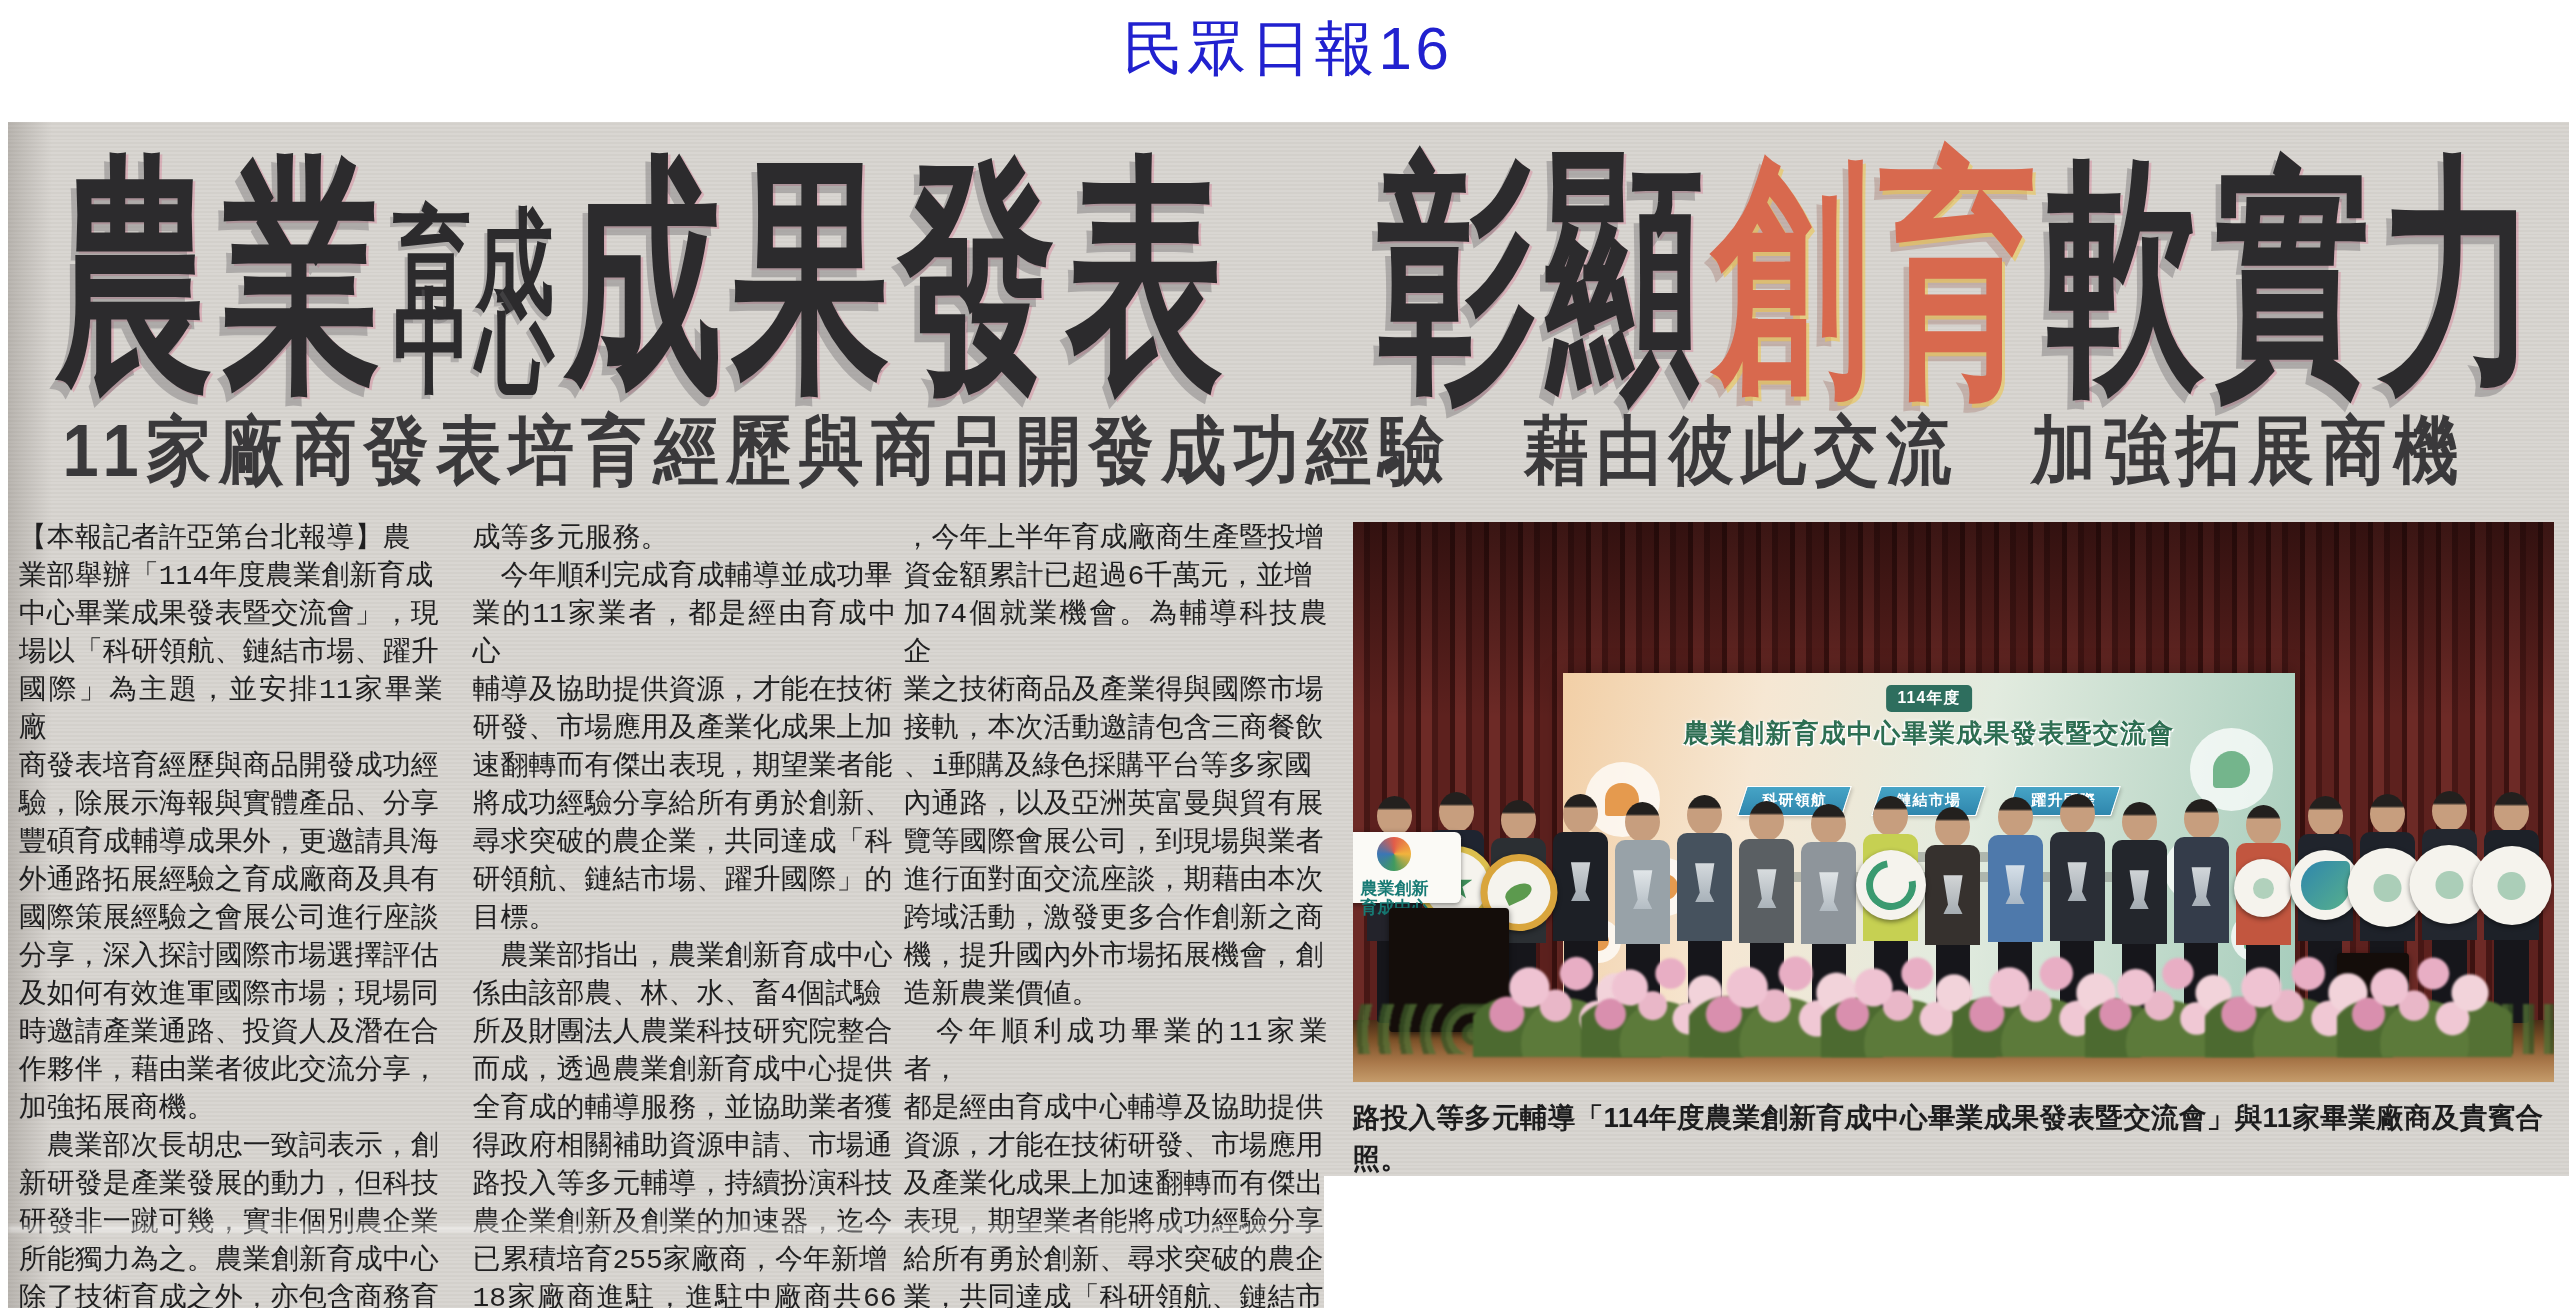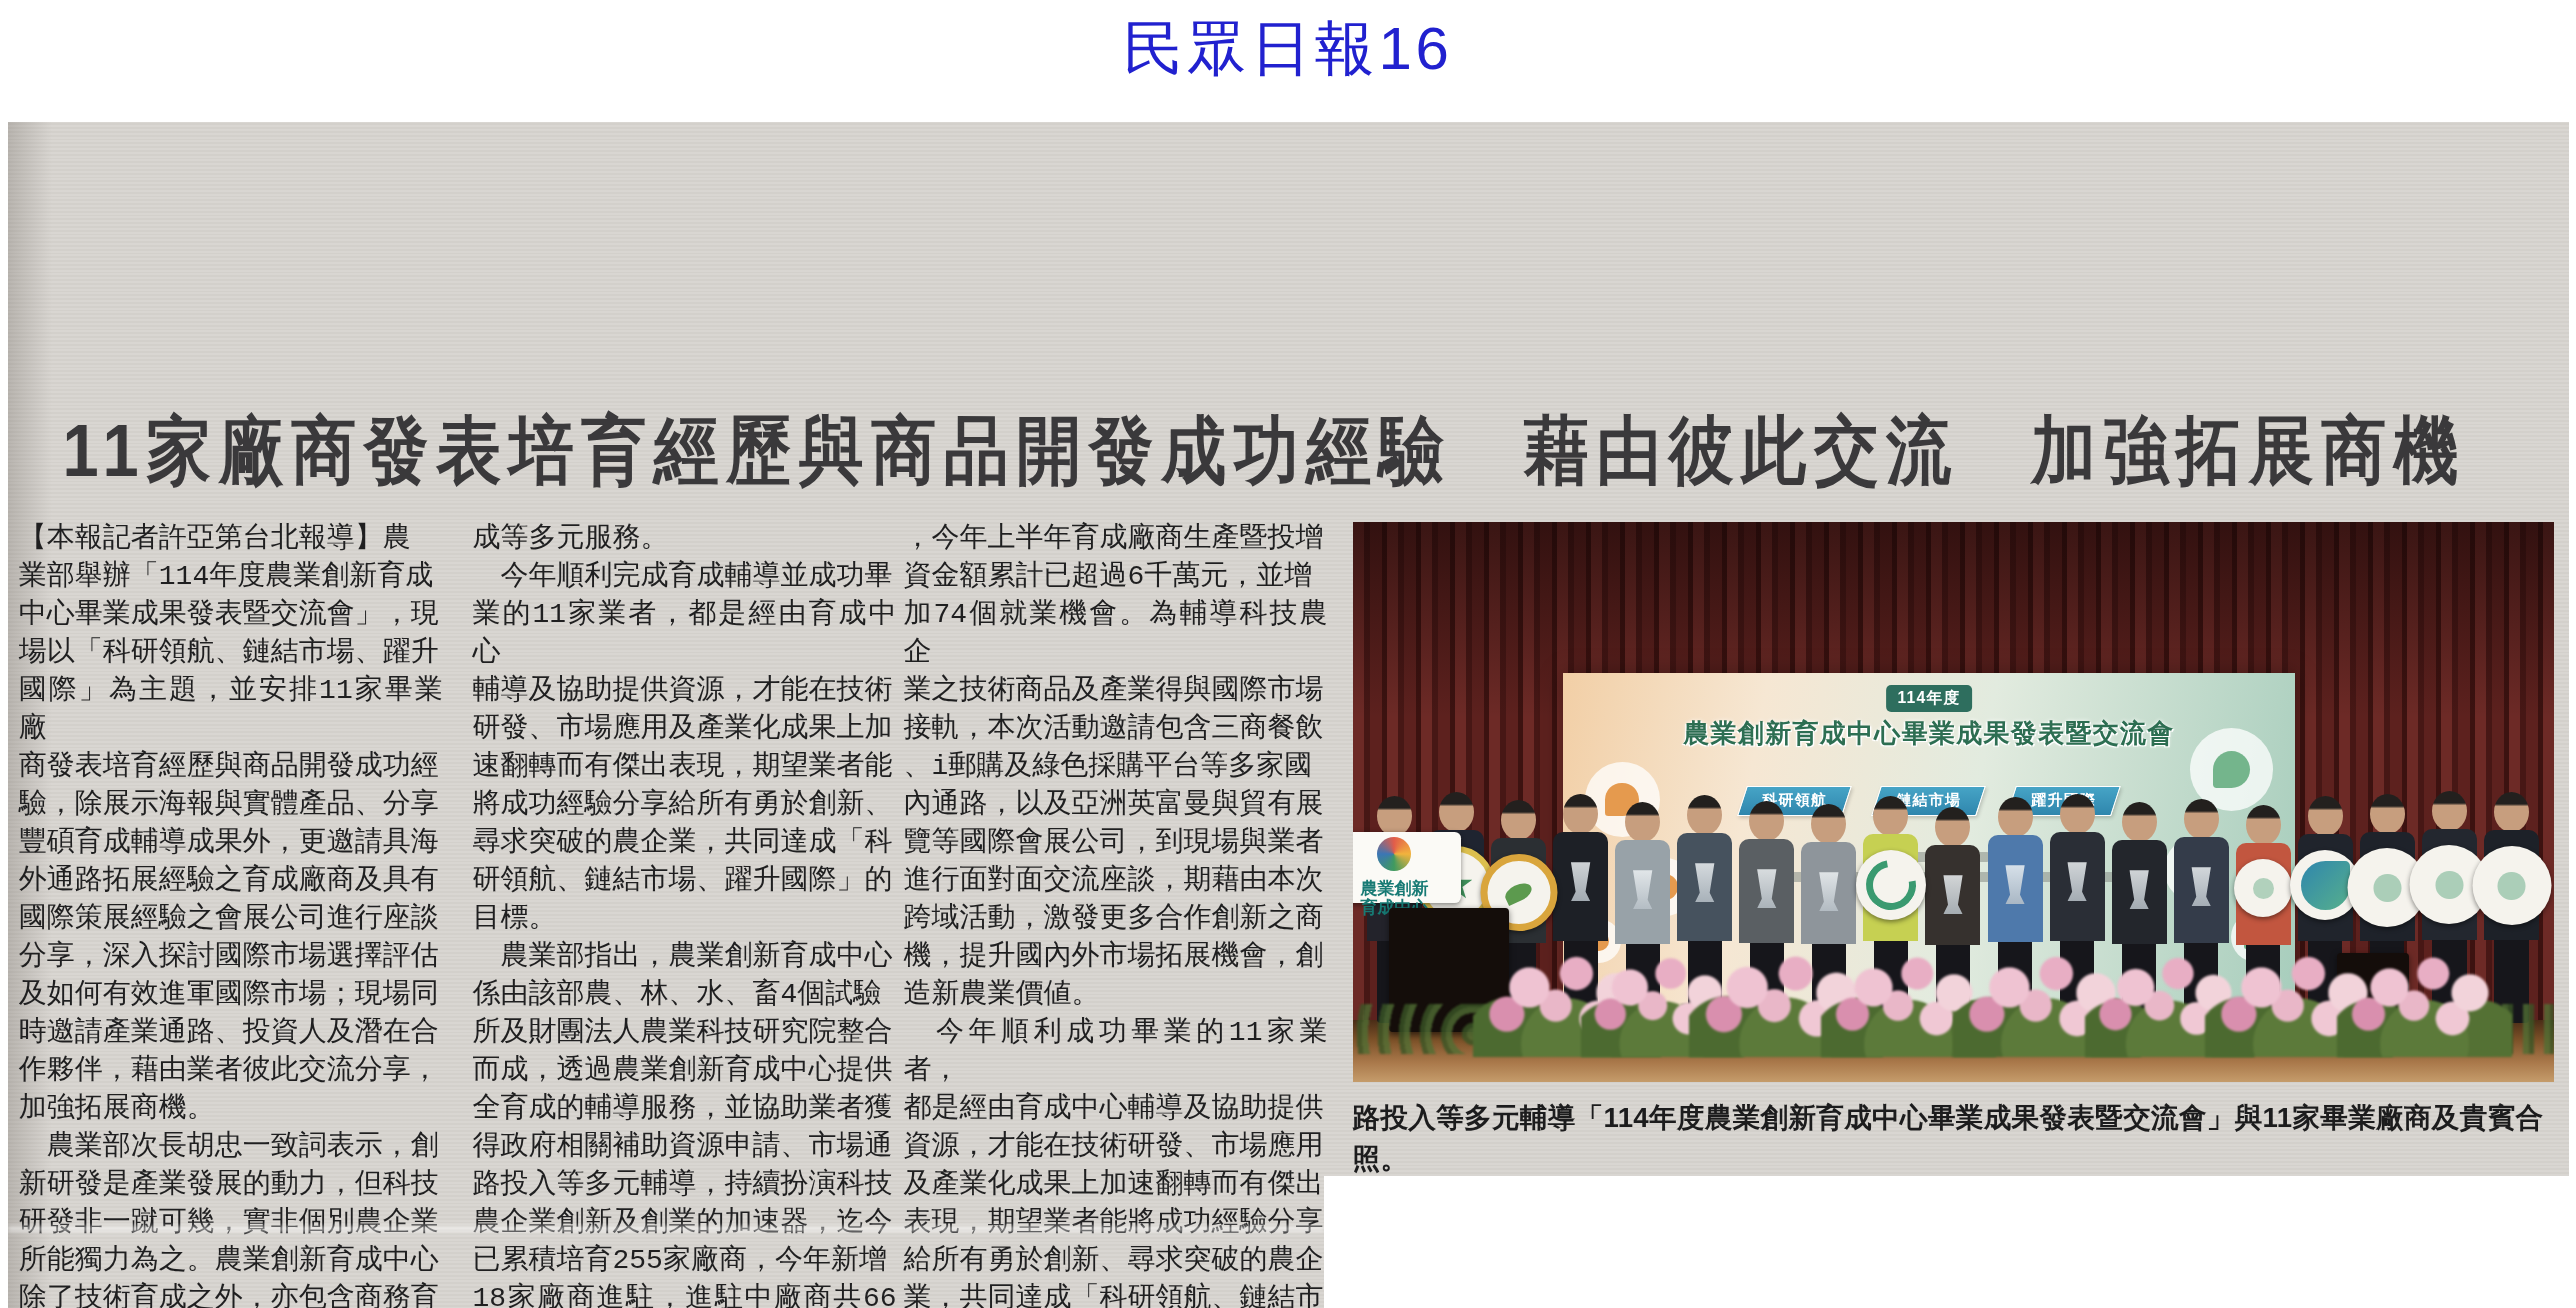--- a/index.html
+++ b/index.html
@@ -140,20 +140,32 @@
   
   .scan-void{position:absolute;left:1316px;top:1054px;right:0;bottom:0;background:#ffffff;}
 </style>
 </head>
 <body>
 
 <div class="masthead">民眾日報16</div>
 
 <div class="paper">
 
+  <div class="headline">
+    <span class="hl-big">農業</span>
+    <span class="hl-stack">
+      <span class="hl-small">育成</span>
+      <span class="hl-small">中心</span>
+    </span>
+    <span class="hl-big">成果發表</span>
+    <span class="hl-spacer"></span>
+    <span class="hl-big">彰顯</span>
+    <span class="hl-big hl-accent">創育</span>
+    <span class="hl-big">軟實力</span>
+  </div>
 
   <div class="subheadline">11家廠商發表培育經歷與商品開發成功經驗　藉由彼此交流　加強拓展商機</div>
 
   <div class="bodycol col1">【本報記者許亞第台北報導】農
 業部舉辦「114年度農業創新育成
 中心畢業成果發表暨交流會」，現
 場以「科研領航、鏈結市場、躍升
 國際」為主題，並安排11家畢業廠
 商發表培育經歷與商品開發成功經
 驗，除展示海報與實體產品、分享

